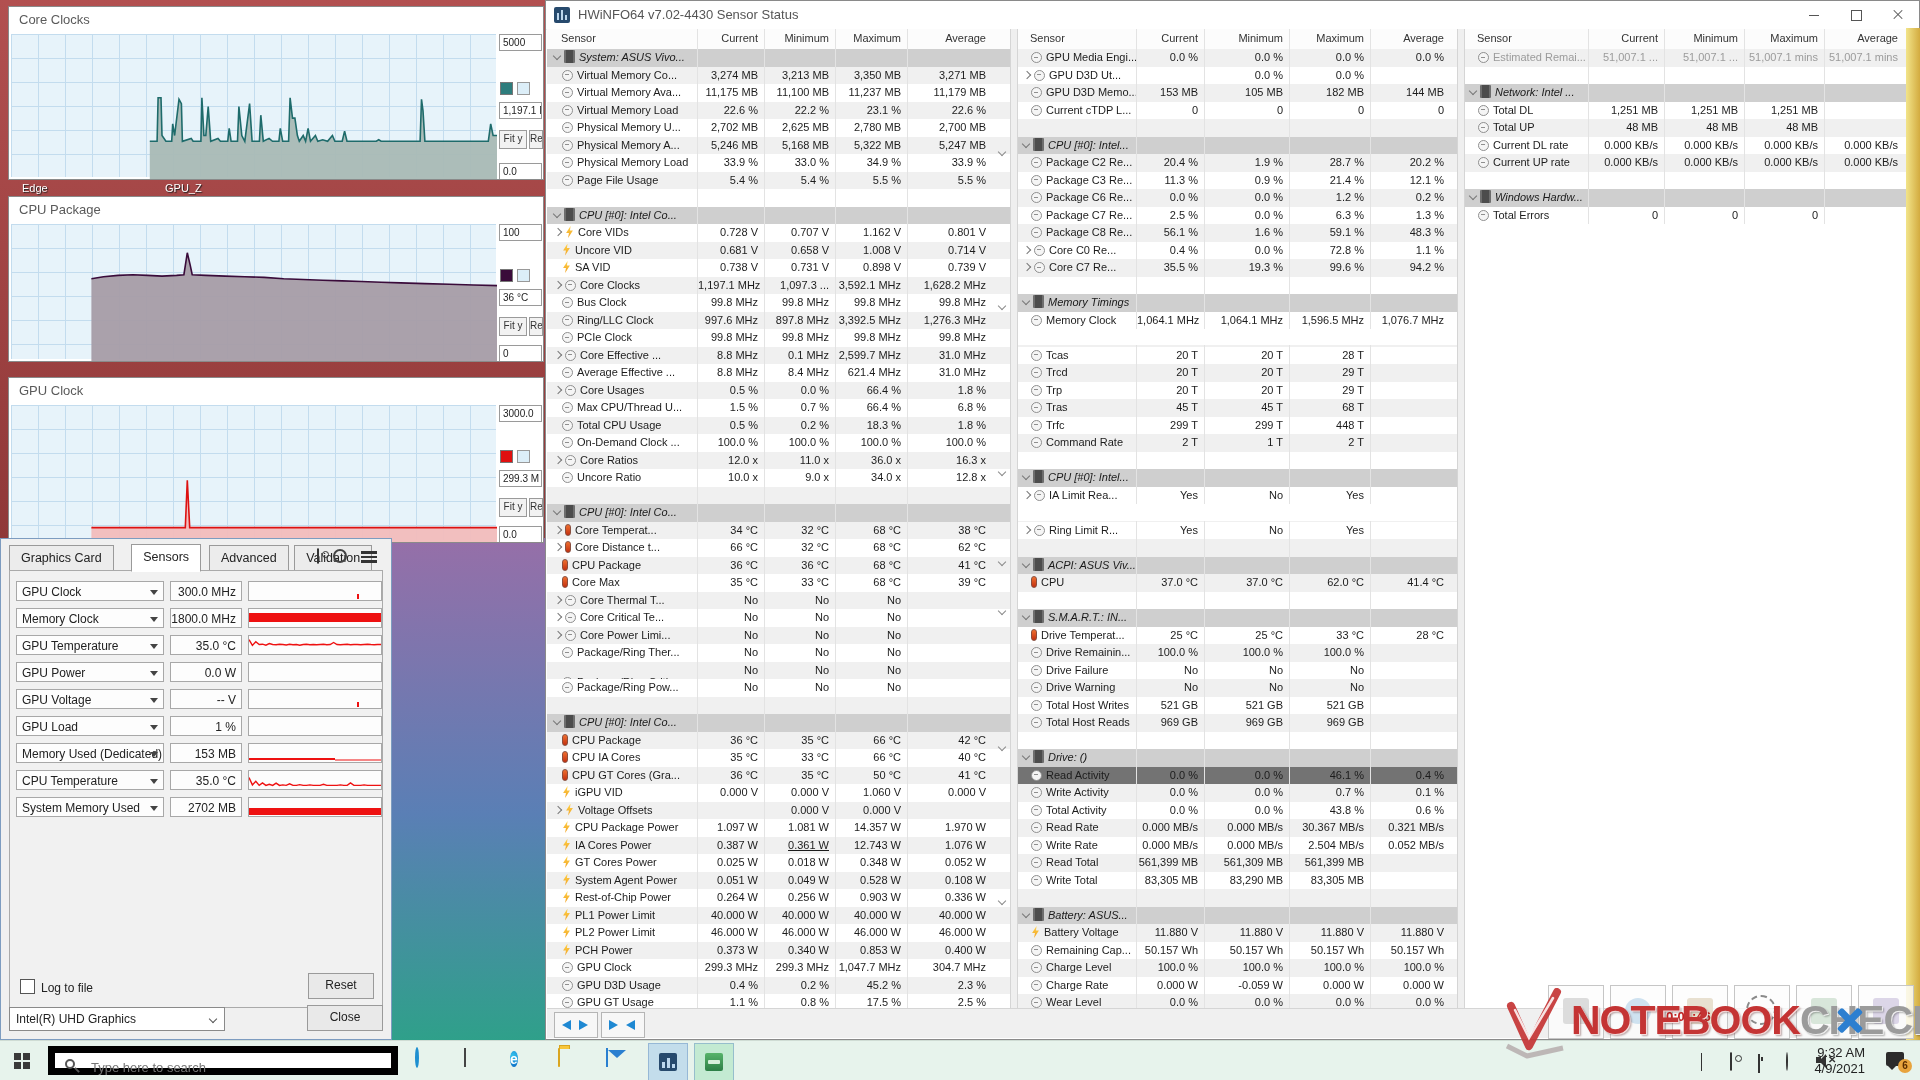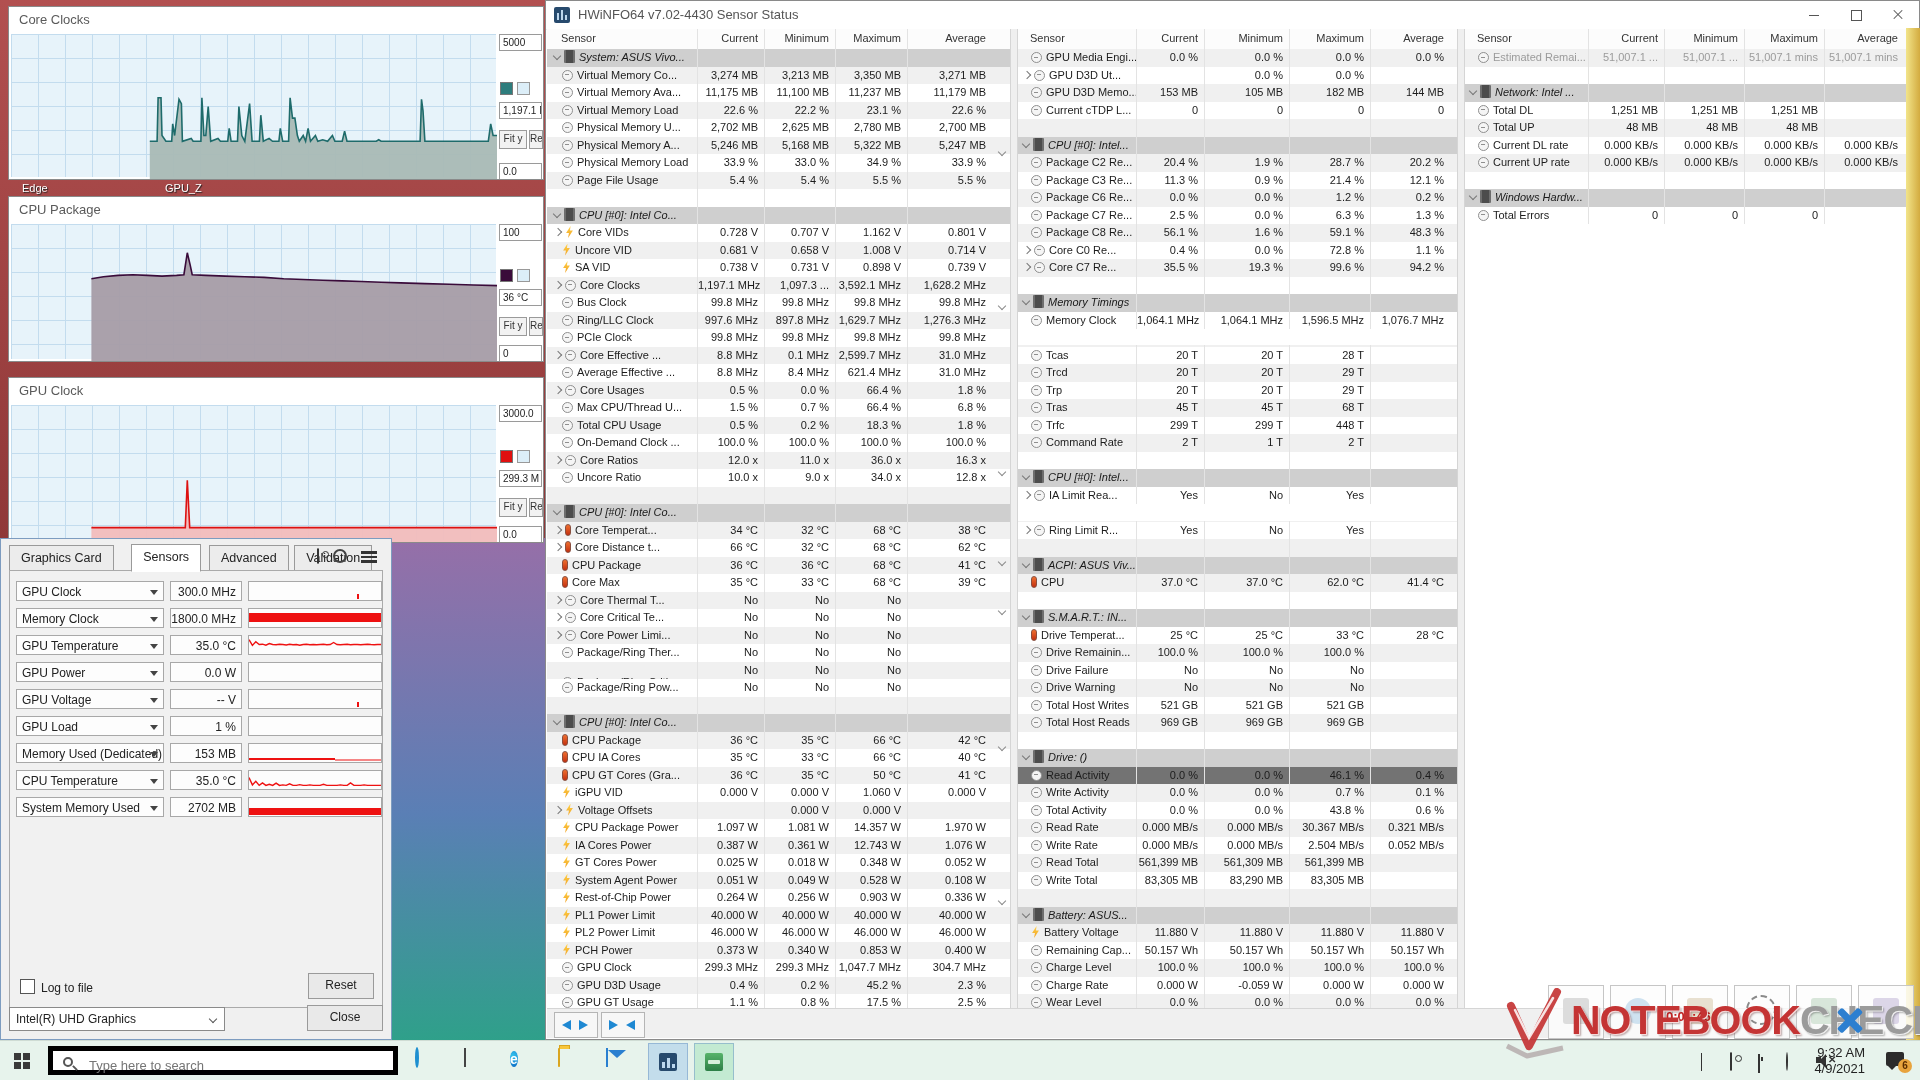--- a/index.html
+++ b/index.html
@@ -101,21 +101,21 @@
   #wm-text{position:absolute;left:66px;top:10px;font-weight:bold;font-size:41px;letter-spacing:-1px;line-height:44px;white-space:nowrap;}
   #wm-text .p1{color:#c43434;text-shadow:1px 1px 0 #f4dada,2px 2px 2px rgba(60,0,0,.35);}
   #wm-text .p2{color:#9b9b9b;text-shadow:1px 1px 0 #eee,2px 2px 2px rgba(0,0,0,.3);}
   #wm-x{position:absolute;left:330px;top:16px;width:30px;height:30px;}
   #wm-x .b1,#wm-x .b2{position:absolute;left:0;top:13px;width:30px;height:7px;background:#2d7fd0;border-radius:2px;}
   #wm-x .b1{transform:rotate(45deg);} #wm-x .b2{transform:rotate(-45deg);}
   
   #taskbar{position:absolute;left:0;top:1040px;width:1920px;height:40px;background:#e7f3ec;border-top:1px solid #cfdcd4;box-sizing:border-box;z-index:50;}
   #start{position:absolute;left:14px;top:12px;width:16px;height:16px;}
   #start i{position:absolute;width:7px;height:7px;background:#3a3a3a;}
-  #searchbox{position:absolute;left:48px;top:5px;width:350px;height:29px;background:#fff;border:5px solid #000000;box-sizing:border-box;}
+  #searchbox{position:absolute;left:48px;top:5px;width:350px;height:29px;background:#fff;border:7px solid #000000;box-sizing:border-box;}
   #searchbox input{position:absolute;left:34px;top:0;width:300px;height:27px;border:none;outline:none;font-size:13px;color:#555;
                    font-family:"Liberation Sans",sans-serif;background:transparent;}
   .mag{position:absolute;left:10px;top:6px;width:10px;height:10px;border:2px solid #555;border-radius:50%;box-sizing:border-box;}
   .mag::after{content:"";position:absolute;left:7px;top:8px;width:6px;height:2px;background:#555;transform:rotate(45deg);}
   .tb-ic{position:absolute;top:8px;width:24px;height:24px;}
   .ring{width:17px;height:17px;border:2.5px solid #1e8fd0;border-radius:50%;box-sizing:border-box;margin:3px;}
   .tview{width:15px;height:13px;border:1.5px solid #444;margin:4px;box-sizing:border-box;background:linear-gradient(90deg,transparent 45%,#444 45%,#444 55%,transparent 55%);}
   .edge{width:20px;height:20px;border-radius:50%;background:radial-gradient(circle at 35% 30%,#35c5ef,#0b68c4);margin:2px;
         color:#fff;font-weight:bold;font-size:14px;text-align:center;line-height:20px;}
   .folder{width:20px;height:14px;background:#f8c63a;border:1px solid #d9a520;margin:5px 2px 2px 2px;border-radius:1px;position:relative;}
@@ -438,21 +438,21 @@
             <div class="cell c-lab" style="flex: 0 0 auto; width: 150px;"><span class="ic-exp"></span><span class="ic ic-clock"></span>Bus Clock</div>
             <div class="cell c-val" style="flex: 0 0 auto; width: 67px;">99.8 MHz</div>
             <div class="cell c-val" style="flex: 0 0 auto; width: 71px;">99.8 MHz</div>
             <div class="cell c-val" style="flex: 0 0 auto; width: 72px;">99.8 MHz</div>
             <div class="cell c-val" style="flex: 0 0 auto; width: 85px;">99.8 MHz</div>
           </div>
           <div class="srow" style="top: 282.5px; background: rgb(240, 240, 240);">
             <div class="cell c-lab" style="flex: 0 0 auto; width: 150px;"><span class="ic-exp"></span><span class="ic ic-clock"></span>Ring/LLC Clock</div>
             <div class="cell c-val" style="flex: 0 0 auto; width: 67px;">997.6 MHz</div>
             <div class="cell c-val" style="flex: 0 0 auto; width: 71px;">897.8 MHz</div>
-            <div class="cell c-val" style="flex: 0 0 auto; width: 72px;">1,629.7 MHz</div>
+            <div class="cell c-val" style="flex: 0 0 auto; width: 72px;">3,392.5 MHz</div>
             <div class="cell c-val" style="flex: 0 0 auto; width: 85px;">1,276.3 MHz</div>
           </div>
           <div class="srow" style="top: 300px; background: rgb(255, 255, 255);">
             <div class="cell c-lab" style="flex: 0 0 auto; width: 150px;"><span class="ic-exp"></span><span class="ic ic-clock"></span>PCIe Clock</div>
             <div class="cell c-val" style="flex: 0 0 auto; width: 67px;">99.8 MHz</div>
             <div class="cell c-val" style="flex: 0 0 auto; width: 71px;">99.8 MHz</div>
             <div class="cell c-val" style="flex: 0 0 auto; width: 72px;">99.8 MHz</div>
             <div class="cell c-val" style="flex: 0 0 auto; width: 85px;">99.8 MHz</div>
           </div>
           <div class="srow" style="top: 317.5px; background: rgb(240, 240, 240);">
@@ -647,21 +647,21 @@
           <div class="srow" style="top: 790px; background: rgb(255, 255, 255);">
             <div class="cell c-lab" style="flex: 0 0 auto; width: 150px;"><span class="ic-exp"></span><span class="ic ic-bolt"></span>CPU Package Power</div>
             <div class="cell c-val" style="flex: 0 0 auto; width: 67px;">1.097 W</div>
             <div class="cell c-val" style="flex: 0 0 auto; width: 71px;">1.081 W</div>
             <div class="cell c-val" style="flex: 0 0 auto; width: 72px;">14.357 W</div>
             <div class="cell c-val" style="flex: 0 0 auto; width: 85px;">1.970 W</div>
           </div>
           <div class="srow" style="top: 807.5px; background: rgb(240, 240, 240);">
             <div class="cell c-lab" style="flex: 0 0 auto; width: 150px;"><span class="ic-exp"></span><span class="ic ic-bolt"></span>IA Cores Power</div>
             <div class="cell c-val" style="flex: 0 0 auto; width: 67px;">0.387 W</div>
-            <div class="cell c-val" style="flex: 0 0 auto; width: 71px;">0.361 W</div>
+            <div class="cell c-val" style="flex: 0 0 auto; width: 71px; text-decoration: underline;">0.361 W</div>
             <div class="cell c-val" style="flex: 0 0 auto; width: 72px;">12.743 W</div>
             <div class="cell c-val" style="flex: 0 0 auto; width: 85px;">1.076 W</div>
           </div>
           <div class="srow" style="top: 825px; background: rgb(255, 255, 255);">
             <div class="cell c-lab" style="flex: 0 0 auto; width: 150px;"><span class="ic-exp"></span><span class="ic ic-bolt"></span>GT Cores Power</div>
             <div class="cell c-val" style="flex: 0 0 auto; width: 67px;">0.025 W</div>
             <div class="cell c-val" style="flex: 0 0 auto; width: 71px;">0.018 W</div>
             <div class="cell c-val" style="flex: 0 0 auto; width: 72px;">0.348 W</div>
             <div class="cell c-val" style="flex: 0 0 auto; width: 85px;">0.052 W</div>
           </div>

